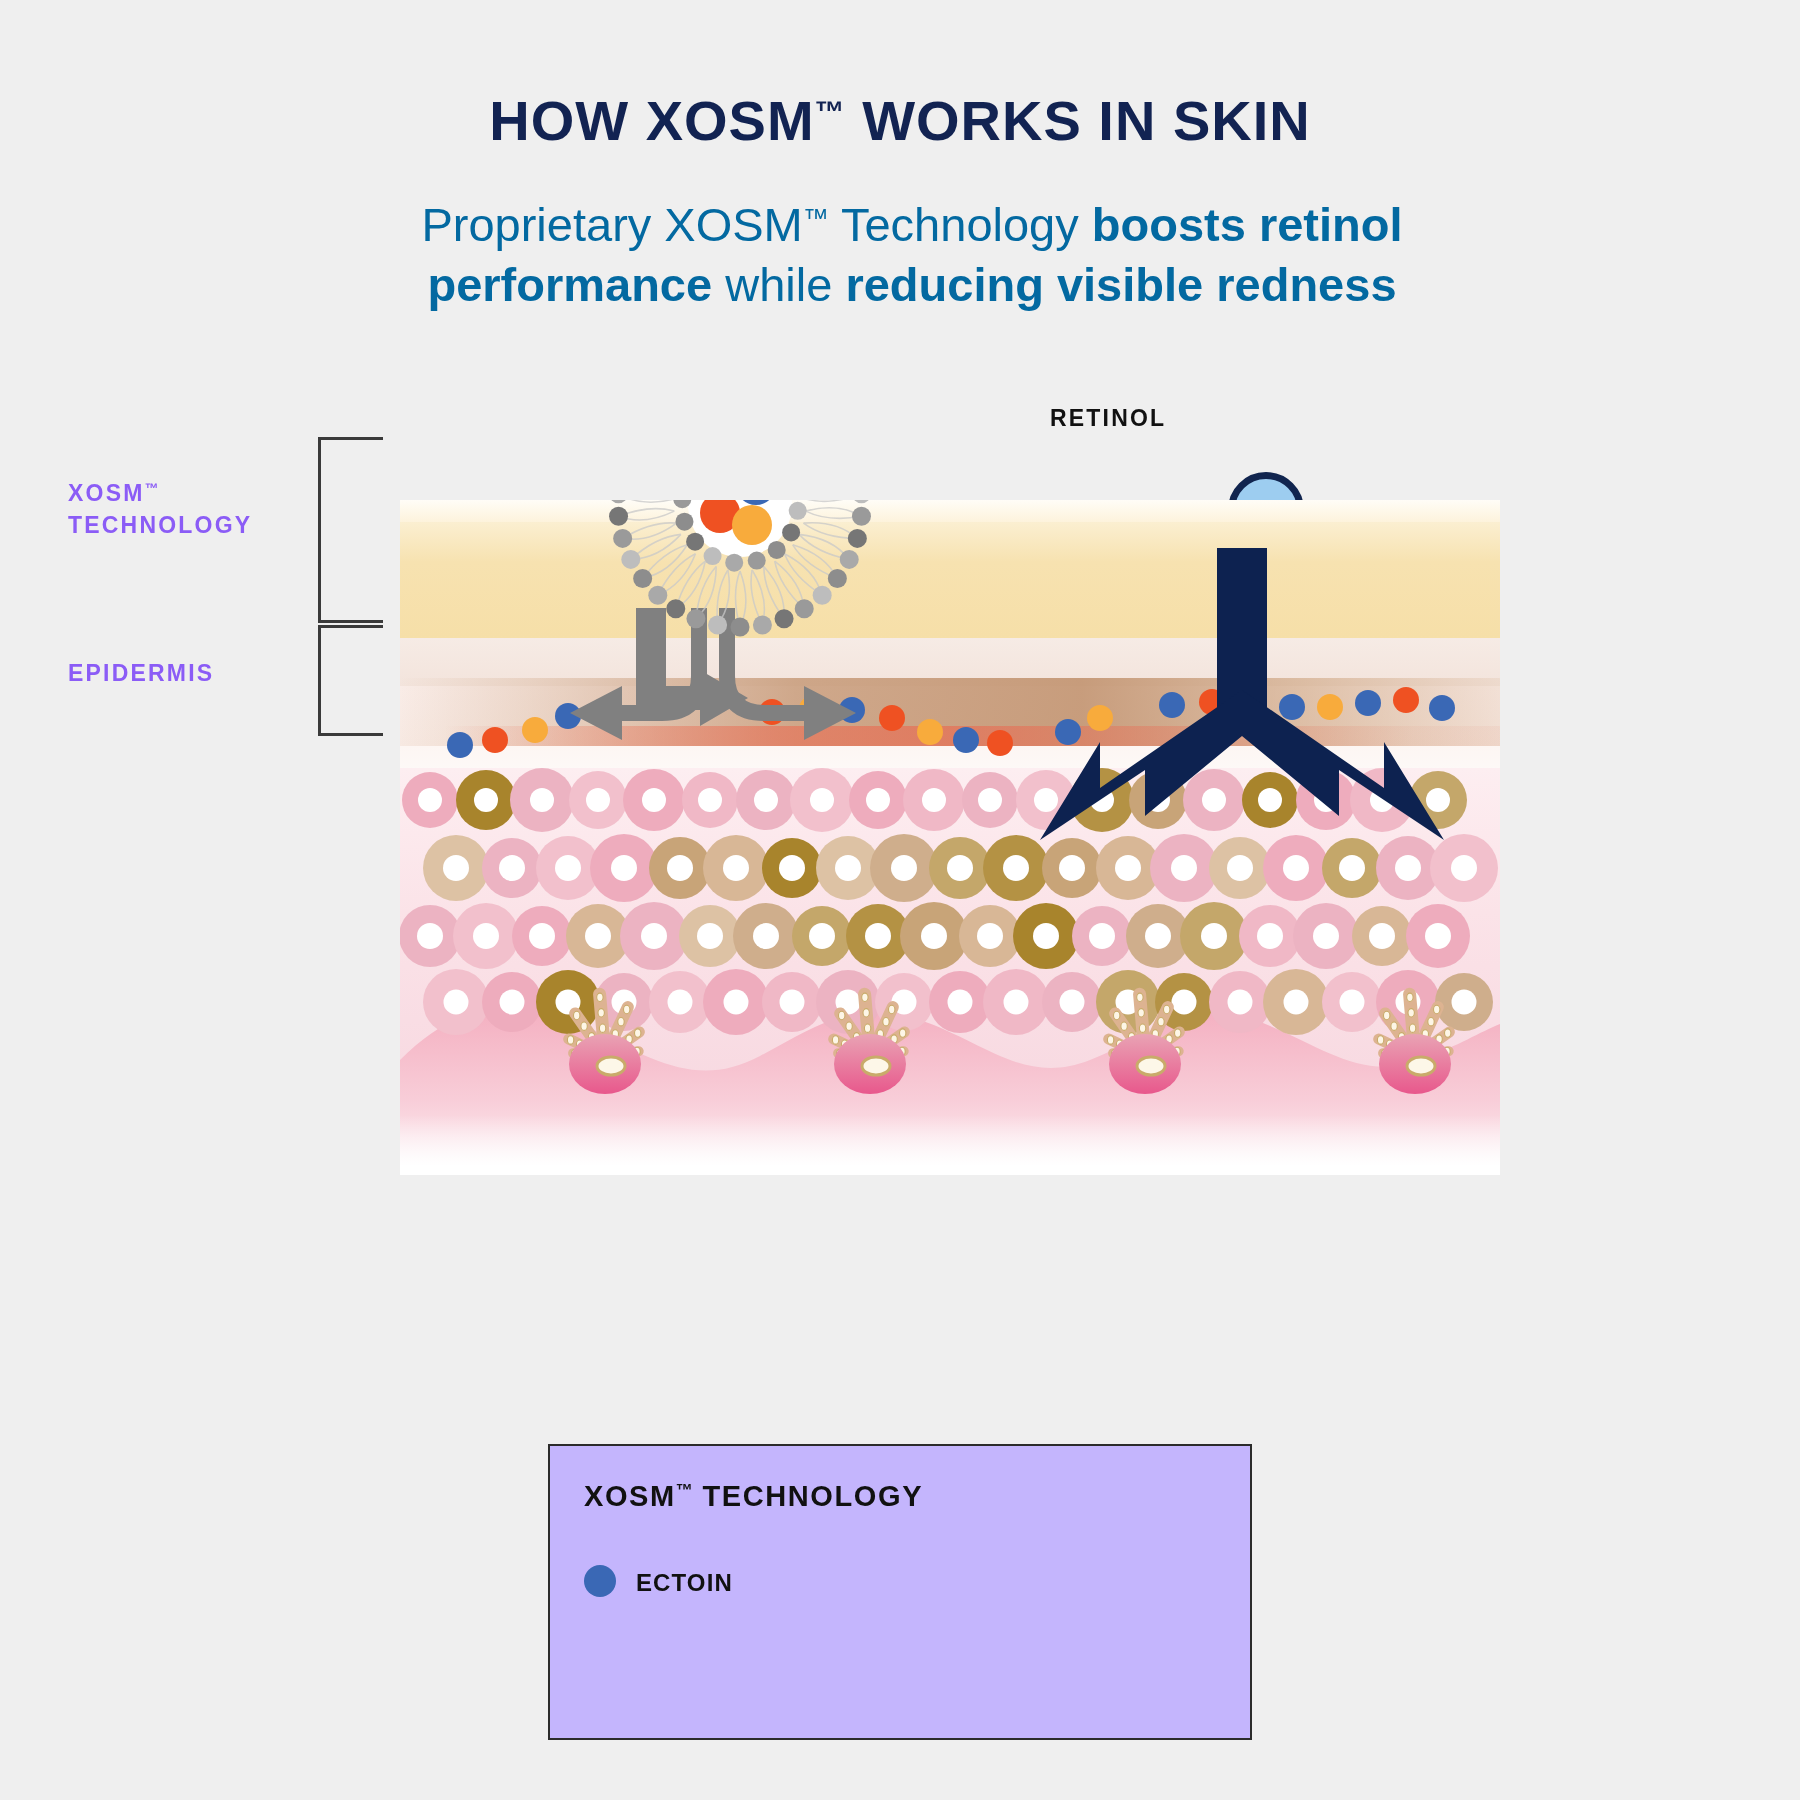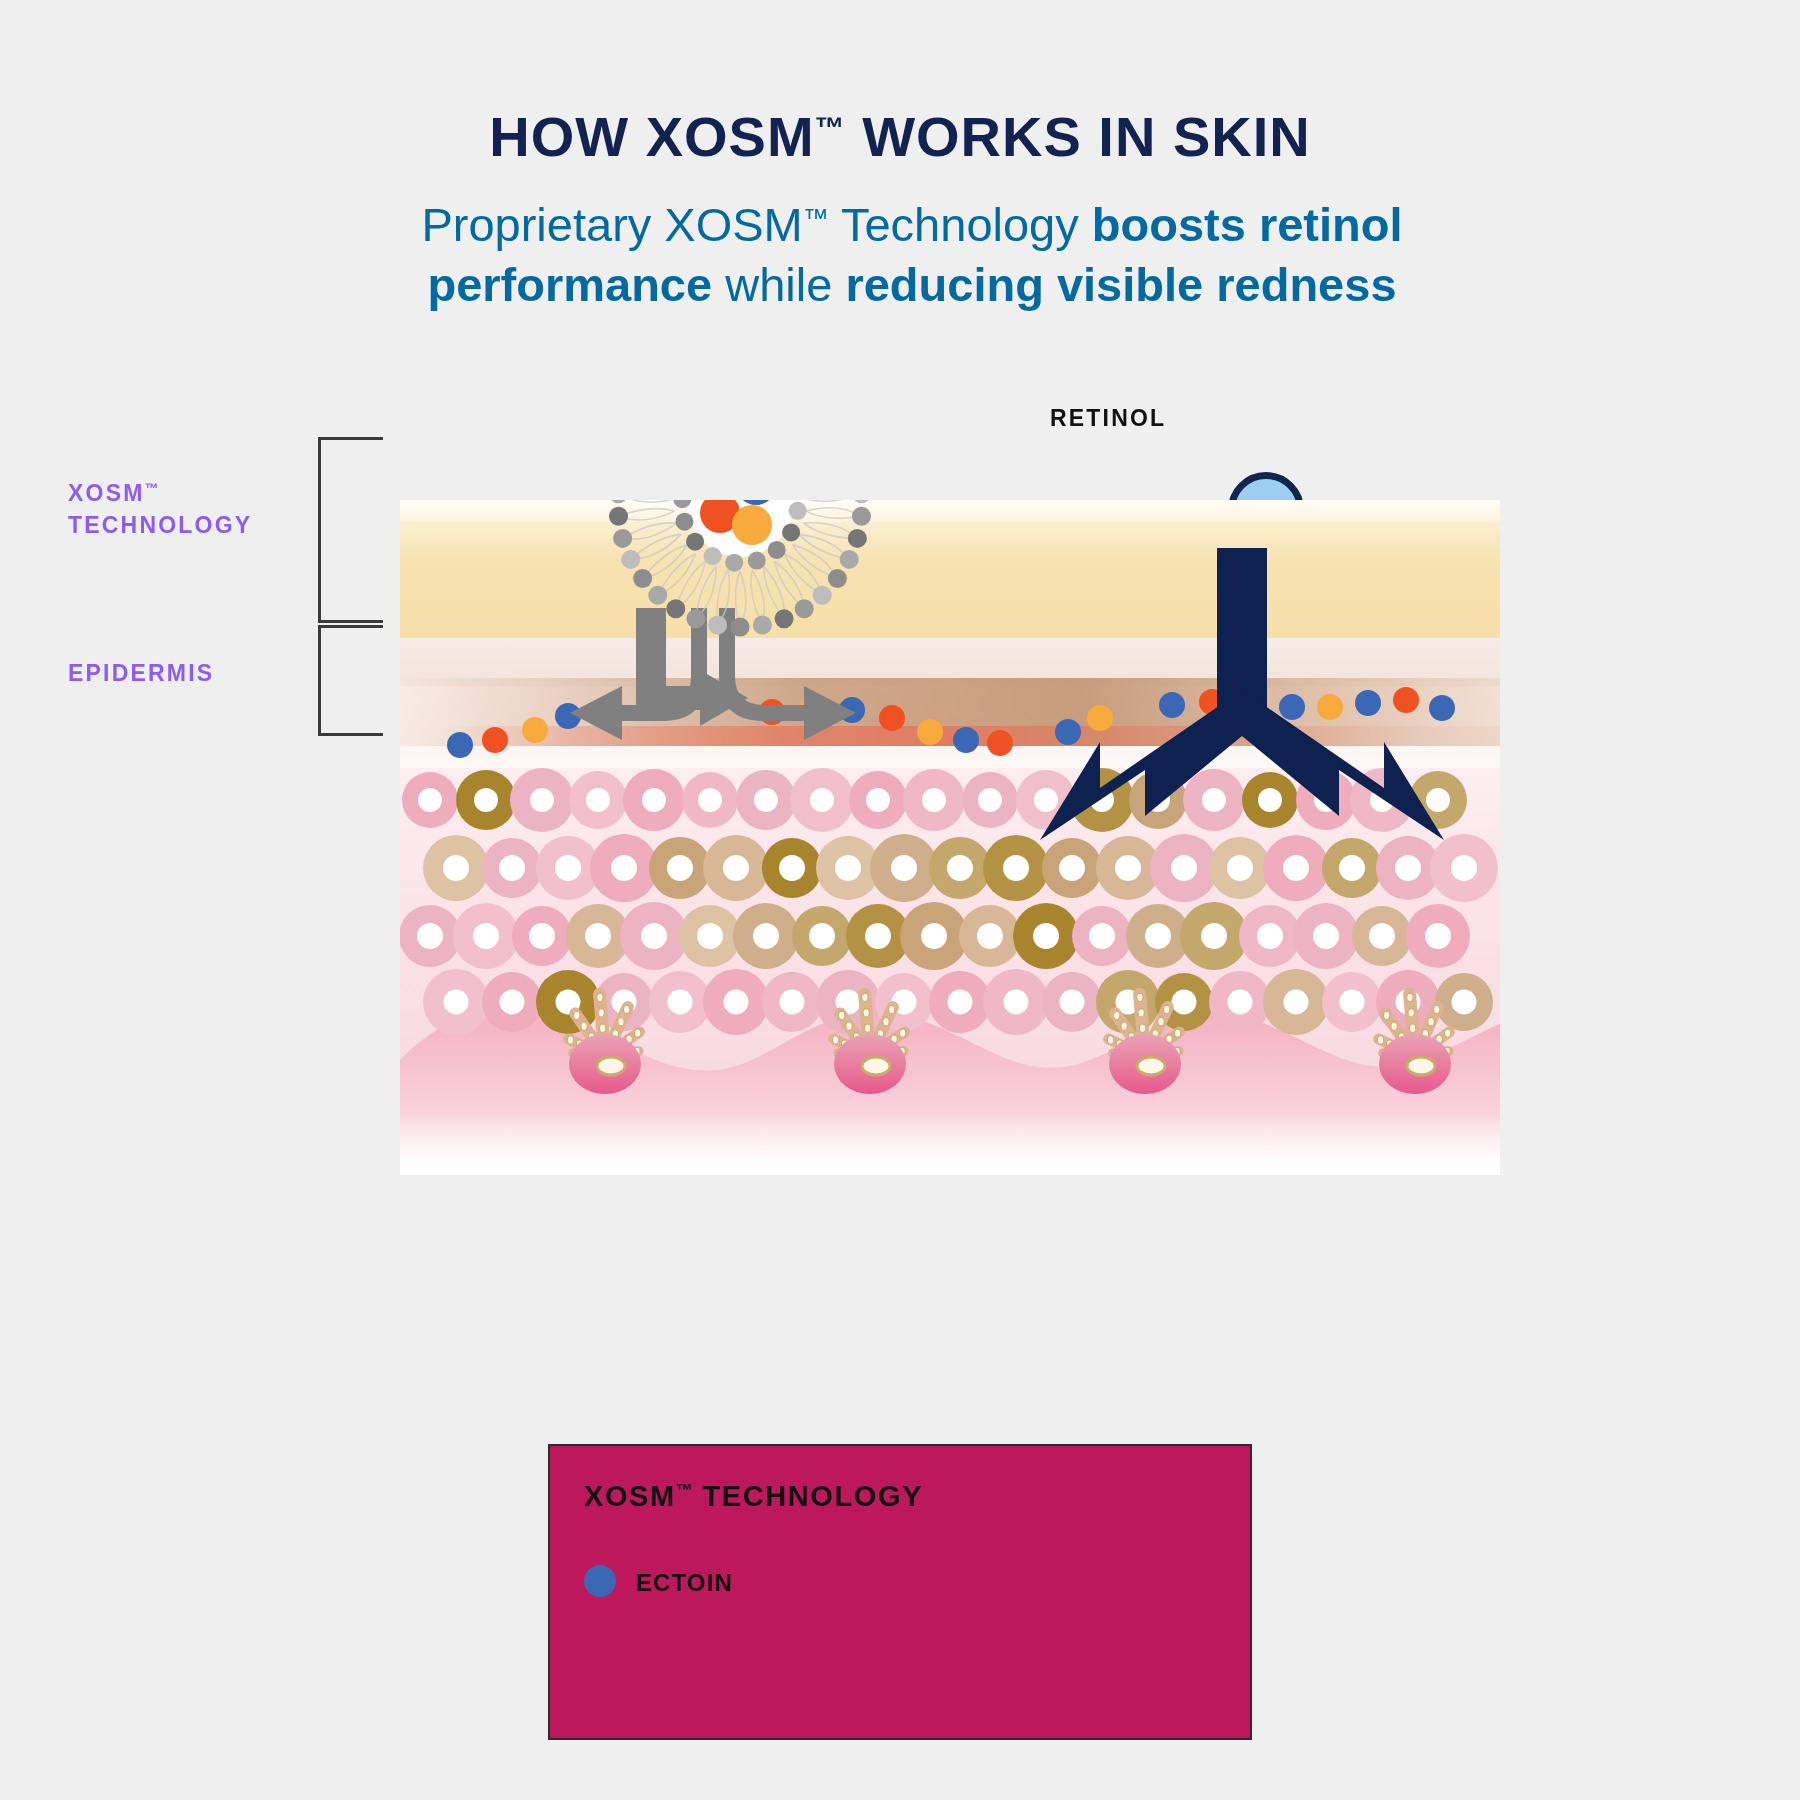--- a/index.html
+++ b/index.html
@@ -7,21 +7,21 @@
     width:1800px;height:1800px;
     background:#efefef;
     font-family:"Liberation Sans", sans-serif;
     overflow:hidden;
     position:relative;
   }
   #stage{position:absolute;left:0;top:0;width:1800px;height:1800px;}
 
   
   .title{
-    position:absolute;left:0;top:104px;width:1800px;text-align:center;
+    position:absolute;left:0;top:88px;width:1800px;text-align:center;
     font-size:56px;font-weight:bold;letter-spacing:1px;
     color:#122352;font-family:"Liberation Sans", sans-serif;
   }
   .title .tm{font-size:30px;vertical-align:18px;}
   .subtitle{
     position:absolute;left:302px;top:195px;width:1220px;text-align:center;
     font-size:47px;line-height:1.28;color:#0369a1;font-weight:400;
   }
   .subtitle .tm{font-size:26px;vertical-align:14px;}
   .subtitle b{font-weight:bold;}
@@ -79,21 +79,21 @@
     background:linear-gradient(180deg,#fdeef1 0%, #fbe3e8 40%, #f9dde4 70%, #f7d8e0 100%);
   }
   #panel-fade{
     position:absolute;left:0;bottom:0;width:1100px;height:60px;
     background:linear-gradient(180deg,rgba(255,255,255,0) 0%,#ffffff 85%);
   }
 
   
   #legend{
     position:absolute;left:548px;top:1444px;width:704px;height:296px;
-    background:#be185d;border:2px solid #2b2b2b;box-sizing:border-box;
+    background:#c4b5fd;border:2px solid #2b2b2b;box-sizing:border-box;
     padding:34px 0 0 34px;
   }
   #legend .legend-title{
     font-size:29px;font-weight:bold;letter-spacing:1.6px;color:#111;
     margin-bottom:26px;
   }
   #legend .legend-title .tm{font-size:17px;vertical-align:10px;letter-spacing:0;}
   .legend-row{display:flex;align-items:flex-end;height:58px;}
   .legend-dot{width:32px;height:32px;border-radius:50%;margin-right:20px;flex:none;}
   .legend-label{font-size:24px;font-weight:bold;letter-spacing:1.1px;color:#111;}

